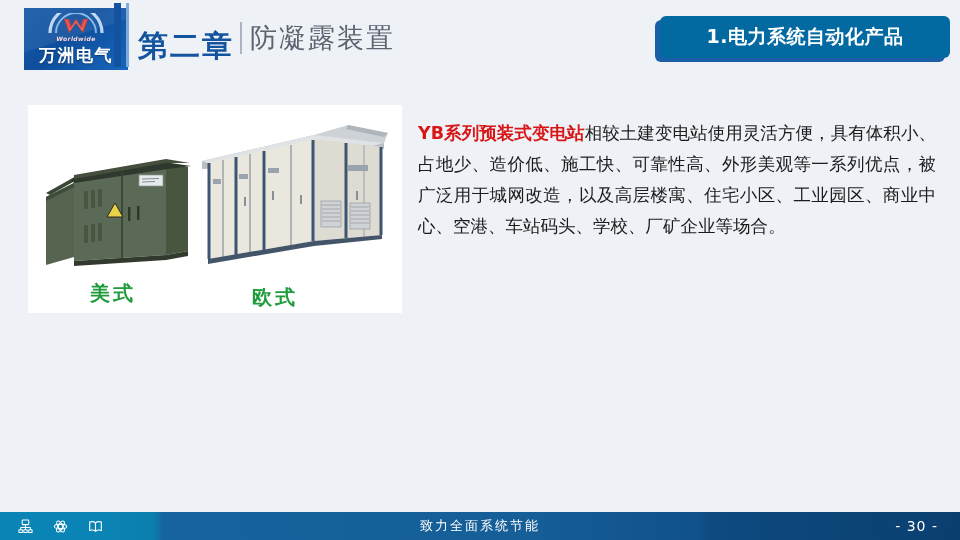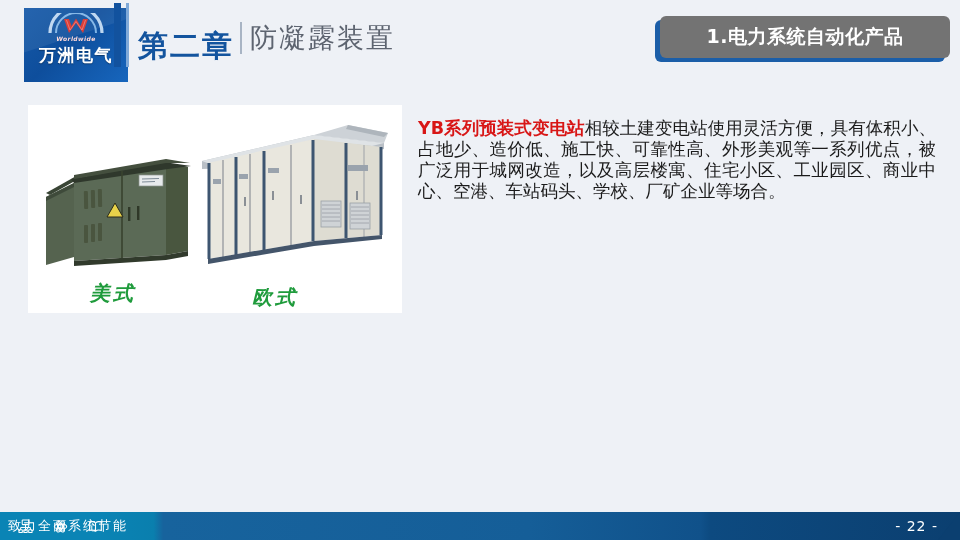--- a/index.html
+++ b/index.html
@@ -13,21 +13,21 @@
     position: relative;
     width: 960px; height: 540px;
     background: #eef1f6;
   }
 
   
   #header { position: absolute; left: 0; top: 0; width: 960px; height: 86px; }
 
   #logo-box {
     position: absolute; left: 24px; top: 8px;
-    width: 104px; height: 74px;
+    width: 104px; height: 62px;
     background: linear-gradient(135deg, #1559a8 0%, #0e4e9c 45%, #1766bd 100%);
     overflow: hidden;
   }
   #logo-box::after{
     content:""; position:absolute; left:-20px; top:-30px;
     width:120px; height:60px; background:rgba(255,255,255,.07);
     transform:rotate(-18deg);
   }
   #logo-mark {
     position: absolute; left: 0; right: 0; top: 5px;
@@ -69,50 +69,49 @@
     width: 2px; height: 32px; background: #a8b4c4;
   }
   #subtitle {
     position: absolute; left: 250px; top: 20px;
     font-size: 27px; color: #5d6470; letter-spacing: 2px;
   }
 
   #banner {
     position: absolute; left: 660px; top: 16px;
     width: 290px; height: 42px;
-    background: #737373;
+    background: #0369a1;
     border-radius: 6px;
     box-shadow: -5px 4px 0 0 #1b5ea8;
     display: flex; align-items: center; justify-content: center;
   }
   #banner-label {
     font-size: 19px; font-weight: bold; color: #ffffff;
     letter-spacing: .5px;
   }
 
   
   #img-panel {
     position: absolute; left: 28px; top: 105px;
     width: 374px; height: 208px;
     background: #ffffff;
-    font-style: italic;
   }
   .cap {
     position: absolute;
     font-size: 20px; font-weight: bold; color: #1f9b3c;
     letter-spacing: 3px;
     font-family: "DejaVu Sans", "Liberation Sans", sans-serif;
   }
   #cap-american { left: 62px; bottom: 6px; }
   #cap-european { left: 224px; bottom: 2px; }
 
   
   .para {
     position: absolute;
-    font-size: 17.5px; line-height: 21px; color: #1b1b1b;
+    font-size: 17.5px; line-height: 31px; color: #1b1b1b;
     text-align: justify;
     font-family: "DejaVu Sans", "Liberation Sans", sans-serif;
   }
   #para-right { left: 418px; top: 118px; width: 518px; }
   #para-bottom { left: 30px; top: 324px; width: 908px; }
   .hl { color: #d81616; font-weight: bold; }
 
   
   #footer {
     position: absolute; left: 0; bottom: 0; width: 960px; height: 28px;
@@ -121,21 +120,21 @@
       #17639d 17%, #155e98 55%, #10518a 73%,
       #0d4a80 74%, #0b3f70 100%);
   }
   #footer-icons {
     position: absolute; left: 18px; top: 0; height: 28px;
     display: flex; align-items: center; gap: 20px;
   }
   #footer-icons svg { display: block; }
   #footer-text {
     position: absolute; left: 0; right: 0; top: 0; height: 28px;
-    display: flex; align-items: center; justify-content: flex-start;
+    display: flex; align-items: center; justify-content: center;
     font-size: 13px; color: #ffffff; letter-spacing: 2px;
   }
   #footer-text span { margin: 0 8px; }
   #page-num {
     position: absolute; right: 22px; top: 0; height: 28px;
     display: flex; align-items: center;
     font-size: 14px; color: #ffffff; letter-spacing: 1px;
   }
   #footer-corner {
     position: absolute; right: 0; bottom: 0;
@@ -313,17 +312,17 @@
           <path d="M8 4.2 C9.6 2.7 12.2 2.6 14.2 3.2 L14.2 12.2 C12.2 11.6 9.6 11.7 8 13.2"></path>
           <line x1="8" y1="4.2" x2="8" y2="13.2"></line>
         </svg>
       </span>
     </div>
 
     <div id="footer-text">
       <span>致力全面系统节能</span>
     </div>
 
-    <div id="page-num">- 22 -</div>
+    <div id="page-num">- 30 -</div>
     <div id="footer-corner"></div>
   </div>
 
 </div>
 
 </body></html>

